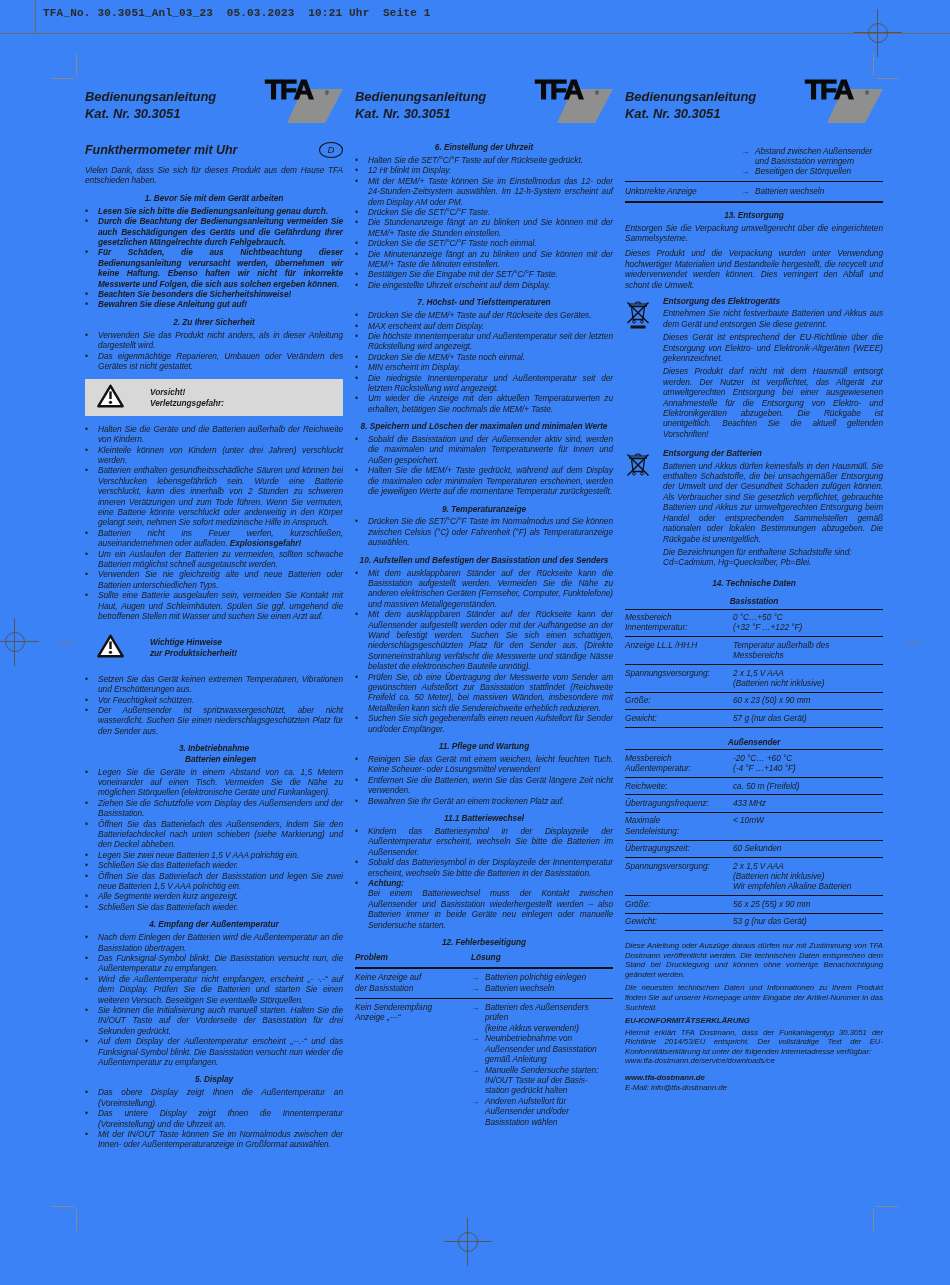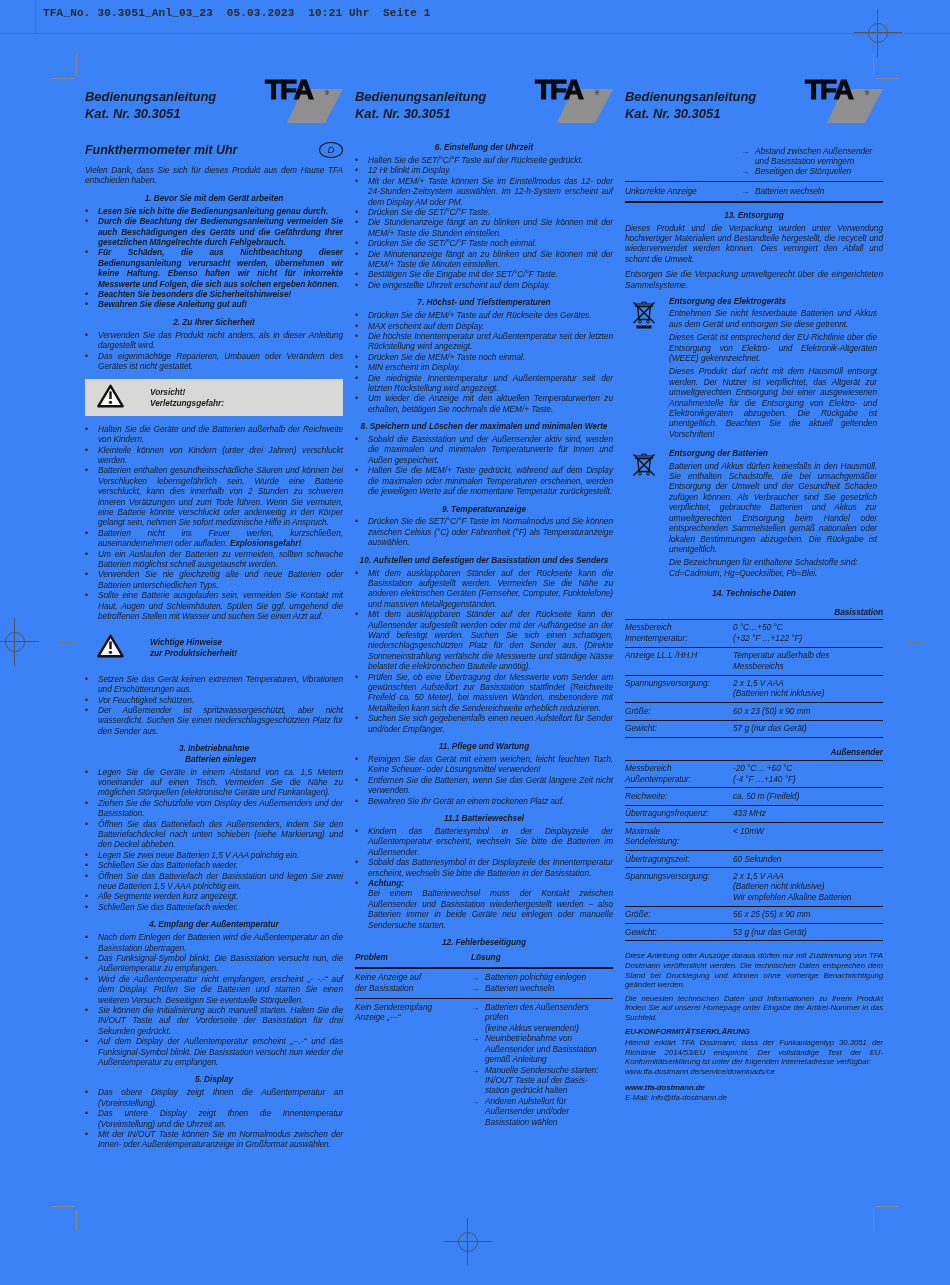--- a/index.html
+++ b/index.html
@@ -45,40 +45,40 @@
   .bullets{margin:0 0 1px;}
   .b-row{display:flex;}
   .b-row.bold{font-weight:bold;}
   .b-dot{flex:none;width:13px;}
   .b-txt{flex:1;text-align:justify;}
   .warn{display:flex;align-items:center;margin:8px 0;padding:5px 8px;}
   .warn.boxed{background:#d8d8d8;}
   .w-icon{flex:none;width:27px;margin-left:4px;}
   .w-txt{font-weight:bold;line-height:10.6px;margin-left:26px;text-align:left;}
 
-  .iconsec{display:flex;margin:6px 6px 3px;}
+  .iconsec{display:flex;margin:6px 0 3px;}
   .isicon{flex:none;width:38px;padding-top:2px;}
   .isbody{flex:1;}
   .is-title{font-weight:bold;margin-bottom:2px;text-align:left;}
   .isbody .p{margin:0 0 3px;}
 
   
   .trouble{margin-top:3px;text-align:left;}
   .tr-head{display:flex;font-weight:bold;padding:2px 0 4px;}
   .tr-head{border-bottom:2px solid #111;}
   .tr-row{display:flex;padding:3.5px 0 4.5px;}
   .tr-row + .tr-row{border-top:1.6px solid #111;}
   .trouble.bottom{border-bottom:2px solid #111;}
   .tr-prob{flex:none;width:112px;padding-right:4px;}
   .tr-sols{flex:1;}
   .sol{display:flex;align-items:flex-start;}
   .arr{flex:none;width:14px;font-style:normal;font-weight:bold;}
 
   
-  .spec-title{font-weight:bold;margin:8px 0 2px;text-align:right;}
+  .spec-title{font-weight:bold;margin:8px 0 2px;text-align:center;}
   .spec{border-bottom:1.6px solid #111;margin-bottom:9px;text-align:left;}
   .spec-row{display:flex;border-top:1.6px solid #111;padding:2.5px 0 3.5px;}
   .spec-label{flex:none;width:104px;padding-right:4px;}
   .spec-value{flex:1;}
 
   .small{font-size:7.8px;line-height:9.6px;margin:0 0 4px;text-align:justify;}
   .small.tight{margin:0;}
   .sp-title{font-size:7.8px;font-weight:bold;margin:4px 0 1px;text-align:left;}
   .contact{margin-top:7px;}
   .company{margin-top:6px;}
@@ -526,22 +526,22 @@
           <div class="tr-prob">Unkorrekte Anzeige</div>
           <div class="tr-sols">
             <div class="sol">
               <span class="arr">→</span>
               <span>Batterien wechseln</span>
             </div>
           </div>
         </div>
       </div>
       <div class="h3">13. Entsorgung</div>
+      <div class="p">Entsorgen Sie die Verpackung umweltgerecht über die eingerichteten Sammelsysteme.</div>
       <div class="p">Dieses Produkt und die Verpackung wurden unter Verwendung hochwertiger Materialien und Bestandteile hergestellt, die recycelt und wiederverwendet werden können. Dies verringert den Abfall und schont die Umwelt.</div>
-      <div class="p">Entsorgen Sie die Verpackung umweltgerecht über die eingerichteten Sammelsysteme.</div>
       <div class="iconsec">
         <span class="isicon"><svg width="26" height="32" viewBox="0 0 26 32">
             <path d="M6.5 8.5 h13 l-1.6 13 h-9.8 Z" fill="none" stroke="#111" stroke-width="1.3"></path>
             <rect x="4.5" y="6" width="17" height="2.2" fill="none" stroke="#111" stroke-width="1"></rect>
             <path d="M10.8 6 v-1.8 h4.4 V6" fill="none" stroke="#111" stroke-width="1"></path>
             <circle cx="9" cy="23.6" r="1.4" fill="none" stroke="#111" stroke-width="1"></circle>
             <circle cx="17" cy="23.6" r="1.4" fill="none" stroke="#111" stroke-width="1"></circle>
             <path d="M2.5 4.5 L23.5 25 M23.5 4.5 L2.5 25" stroke="#111" stroke-width="1.5"></path>
             <rect x="5.5" y="27.5" width="15" height="3" fill="#111"></rect>
           </svg></span>

